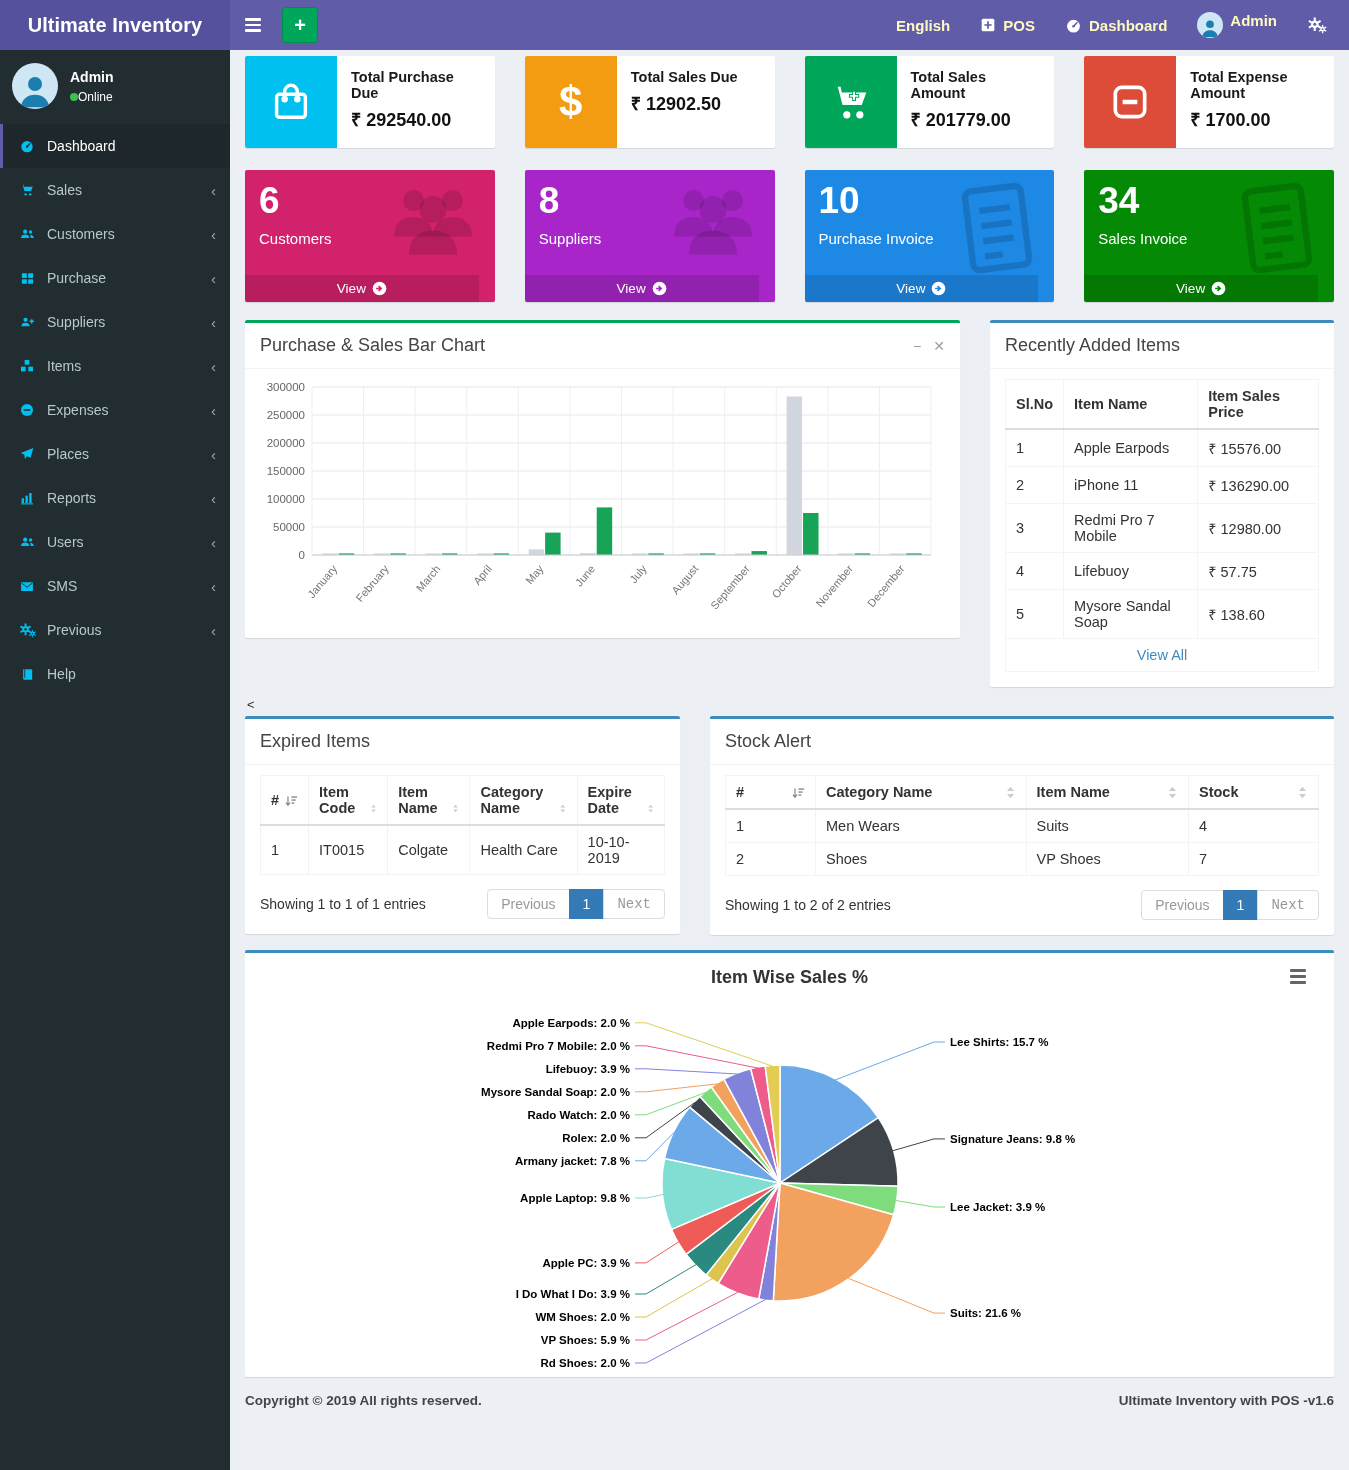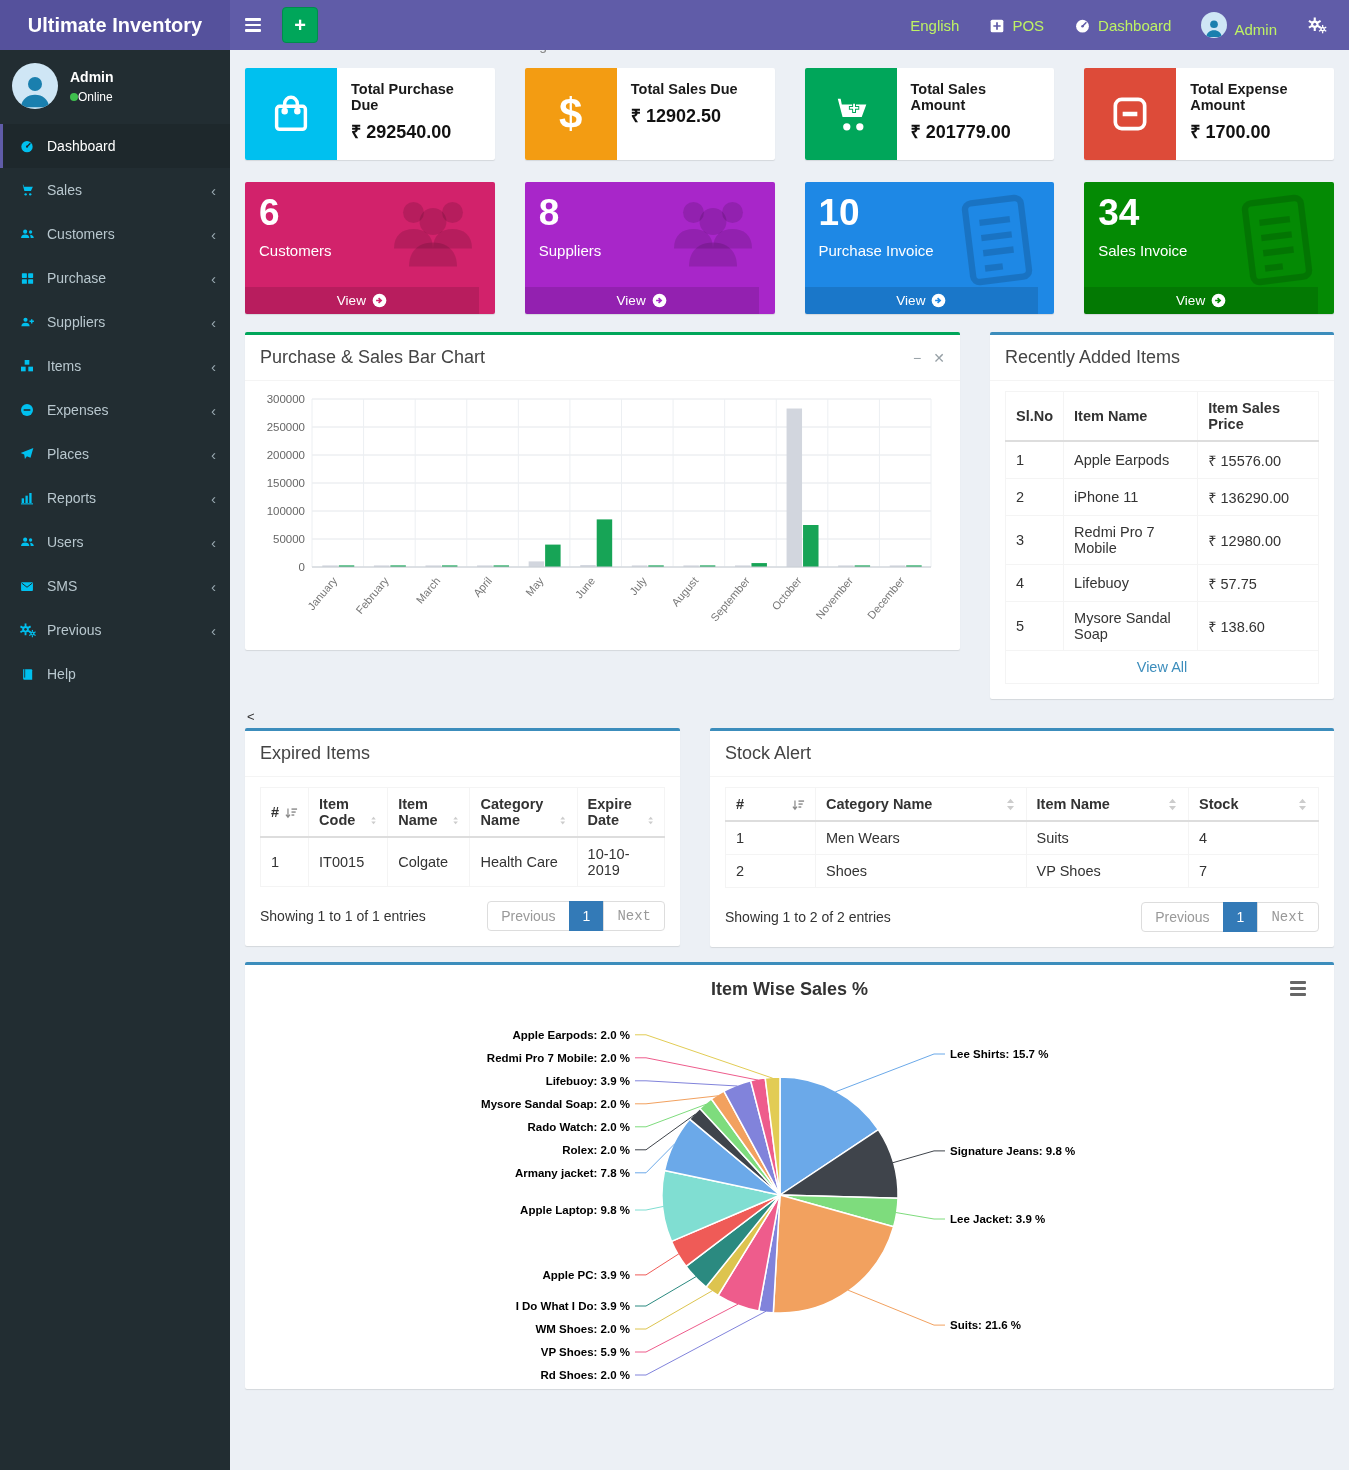--- a/index.html
+++ b/index.html
@@ -6,40 +6,40 @@
   body { font-family: "Liberation Sans", sans-serif; background:#ecf0f5; width:1349px; margin:0; }
   .screen { position:relative; width:1349px; height:1470px; background:#ecf0f5; overflow:hidden; }
 
   
   .topbar { position:absolute; top:0; left:0; right:0; height:50px; background:#605ca8; display:flex; align-items:center; z-index:10; }
   .brand { width:230px; height:50px; background:#55519c; color:#fff; font-size:20px; font-weight:700; display:flex; align-items:center; justify-content:center; flex:0 0 230px; }
   .hamburger { width:46px; height:50px; background:transparent; border:none; cursor:pointer; display:flex; align-items:center; justify-content:center; flex-direction:column; gap:3px; }
   .hamburger span { display:block; width:16px; height:2.5px; background:#fff; border-radius:1px; }
   .add-btn { width:36px; height:36px; margin-left:6px; background:#00a65a; border:1px solid #008d4c; border-radius:4px; color:#fff; font-size:20px; font-weight:700; line-height:32px; text-align:center; cursor:pointer; }
   .nav-right { margin-left:auto; display:flex; align-items:center; gap:30px; padding-right:22px; color:#fff; font-size:15px; }
-  .nav-item { display:flex; align-items:flex-end; gap:7px; cursor:pointer; color:#bef264; }
+  .nav-item { display:flex; align-items:flex-start; gap:7px; cursor:pointer; color:#fef9c3;font-weight:bold; }
   .nav-item svg { display:block; }
   .avatar-sm { width:26px; height:26px; border-radius:50%; background:#cfe6f5; overflow:hidden; display:flex; align-items:flex-end; justify-content:center; }
 
   
   .sidebar { position:absolute; top:50px; left:0; bottom:0; width:230px; background:#222d32; color:#b8c7ce; }
   .user-panel { display:flex; align-items:center; gap:12px; padding:13px 12px; }
   .avatar-lg { width:46px; height:46px; border-radius:50%; background:#cfe6f5; overflow:hidden; display:flex; align-items:flex-end; justify-content:center; flex:0 0 46px; }
   .user-meta .uname { color:#fff; font-weight:700; font-size:14px; margin-bottom:5px; }
   .status { display:flex; align-items:center; gap:0; font-size:12px; color:#fff; }
   .dot { width:8px; height:8px; border-radius:50%; background:#3fbf4e; }
   .menu { list-style:none; margin-top:2px; }
   .menu li { display:flex; align-items:center; height:44px; padding:0 14px 0 12px; border-left:3px solid transparent; font-size:14px; cursor:pointer; }
   .menu li.active { background:#1e282c; border-left-color:#605ca8; color:#fff; }
   .menu .mi { width:24px; display:flex; justify-content:center; color:#00c0ef; flex:0 0 24px; }
   .menu .lbl { margin-left:8px; }
   .menu .chev { margin-left:auto; color:#9aa9b1; font-size:15px; }
 
   
-  .main { margin-left:230px; padding:10px 15px 0 15px;margin-top:12px; }
+  .main { margin-left:230px; padding:10px 15px 0 15px; }
   .content-header { display:flex; align-items:baseline; padding:5px 0 12px 0; }
   .content-header h1 { font-size:25px; font-weight:500; color:#333; }
   .content-header .sub { font-size:14px; color:#8a8a8a; margin-left:10px; }
   .breadcrumb { margin-left:auto; display:flex; align-items:center; gap:5px; color:#6f7b8a; font-size:13px; cursor:pointer; }
 
   .info-row { display:flex; gap:30px; }
   .info-card { flex:1; background:#fff; height:92px; box-shadow:0 1px 1px rgba(0,0,0,0.1); border-radius:2px; display:flex; overflow:hidden; }
   .info-icon { width:92px; flex:0 0 92px; display:flex; align-items:center; justify-content:center; color:#fff; }
   .info-text { padding:13px 14px; }
   .info-title { font-size:14.5px; font-weight:700; color:#1a1a1a; margin-bottom:6px; }
@@ -834,14 +834,18 @@
             <text x="385" y="84.8" text-anchor="end" font-size="11.5" font-weight="bold" fill="#000">Lifebuoy: 3.9 %</text>
             <polyline points="513.1,80.1 401,57.8 390,57.8" fill="none" stroke="#EE5C8C" stroke-width="1"></polyline>
             <text x="385" y="61.8" text-anchor="end" font-size="11.5" font-weight="bold" fill="#000">Redmi Pro 7 Mobile: 2.0 %</text>
             <polyline points="527.7,78.2 401,34.8 390,34.8" fill="none" stroke="#E2CC54" stroke-width="1"></polyline>
             <text x="385" y="38.8" text-anchor="end" font-size="11.5" font-weight="bold" fill="#000">Apple Earpods: 2.0 %</text>
           </svg></div>
     </section>
 
   </div>
 
+  <footer class="footer">
+    <span>Copyright © 2019 All rights reserved.</span>
+    <span class="right">Ultimate Inventory with POS -v1.6</span>
+  </footer>
 
 </div>
 
 </body></html>

